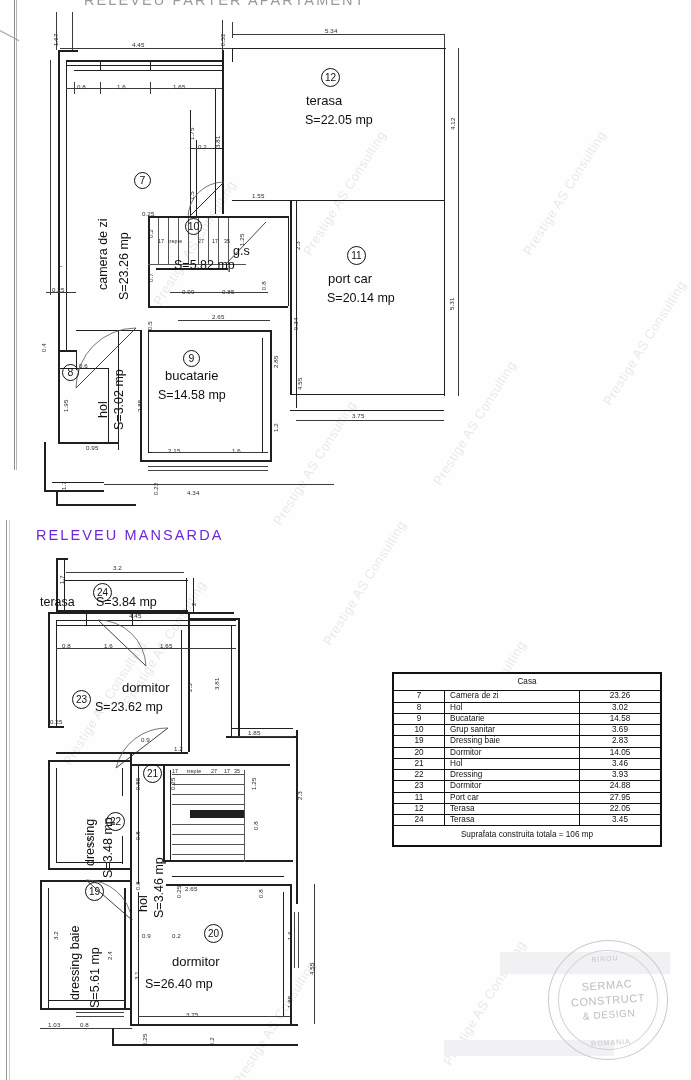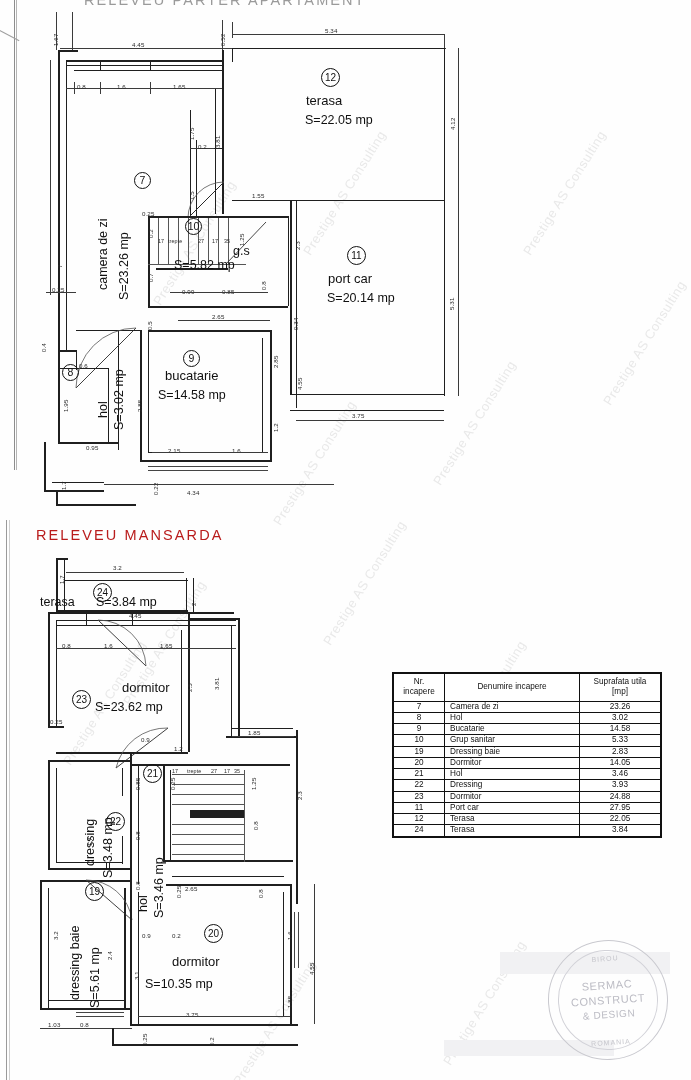--- a/index.html
+++ b/index.html
@@ -34,21 +34,21 @@
 
   
   .dim{position:absolute;height:0;border-top:1px solid #3b3b3b;}
   .dimv{position:absolute;width:0;border-left:1px solid #3b3b3b;}
 
   
   .plan-title{
     position:absolute;
     font-size:14.5px;
     letter-spacing:2.1px;
-    color:#b91c1c;
+    color:#6d28d9;
     white-space:nowrap;
   }
   .rname{
     position:absolute;
     font-size:12.5px;
     color:#101010;
     white-space:nowrap;
     text-align:center;
   }
   .rname.big{font-size:13px;}
@@ -532,21 +532,21 @@
     <div class="ln v" style="left:283px;top:892px;height:124px;"></div>
     <div class="ln h2" style="left:166px;top:884px;width:124px;"></div>
     <div class="ln h" style="left:172px;top:876px;width:112px;"></div>
     <div class="ln v" style="left:294px;top:912px;height:56px;background:#444;"></div>
     <div class="ln v" style="left:298px;top:912px;height:56px;background:#444;"></div>
 
     <div class="bub m" style="left:204px;top:924px;">
       <span>20</span>
     </div>
     <div class="rname big" style="left:172px;top:954px;">dormitor</div>
-    <div class="rarea" style="left:145px;top:977px;">S=10.35 mp</div>
+    <div class="rarea" style="left:145px;top:977px;">S=26.40 mp</div>
 
     <div class="dnum" style="left:185px;top:885px;">2.65</div>
     <div class="dnum v" style="left:175px;top:898px;">0.25</div>
     <div class="dnum v" style="left:257px;top:898px;">0.8</div>
     <div class="dnum" style="left:142px;top:932px;">0.9</div>
     <div class="dnum" style="left:172px;top:932px;">0.2</div>
     <div class="dnum v" style="left:133px;top:980px;">3.1</div>
     <div class="dnum v" style="left:286px;top:940px;">1.6</div>
     <div class="dnum v" style="left:286px;top:1008px;">1.85</div>
     <div class="dnum" style="left:186px;top:1011px;">3.75</div>
@@ -555,51 +555,43 @@
     <div class="dnum v" style="left:308px;top:975px;">4.55</div>
     <div class="dimv" style="left:314px;top:884px;height:140px;"></div>
     <div class="ln h2" style="left:112px;top:1044px;width:186px;"></div>
     <div class="ln v2" style="left:112px;top:1028px;height:16px;"></div>
     <div class="dim" style="left:138px;top:1016px;width:152px;"></div>
   </div>
 
   <div id="tbl">
     <table>
       <tbody>
-      <tr>
-        <td class="t-head c-nr">
-          <span>Nr.</span><br>
-          <span>incapere</span>
-        </td>
-        <td class="t-head">Denumire incapere</td>
-        <td class="t-head c-area">
-          <span>Suprafata utila</span><br>
-          <span>[mp]</span>
-        </td>
+          <tr>
+        <td class="t-title" colspan="3">Casa</td>
       </tr>
 
       <tr>
         <td class="c-nr">7</td>
         <td class="c-name">Camera de zi</td>
         <td class="c-area">23.26</td>
       </tr>
       <tr>
         <td class="c-nr">8</td>
         <td class="c-name">Hol</td>
         <td class="c-area">3.02</td>
       </tr>
       <tr>
         <td class="c-nr">9</td>
         <td class="c-name">Bucatarie</td>
         <td class="c-area">14.58</td>
       </tr>
       <tr>
         <td class="c-nr">10</td>
         <td class="c-name">Grup sanitar</td>
-        <td class="c-area">5.33</td>
+        <td class="c-area">3.69</td>
       </tr>
       <tr>
         <td class="c-nr">19</td>
         <td class="c-name">Dressing baie</td>
         <td class="c-area">2.83</td>
       </tr>
       <tr>
         <td class="c-nr">20</td>
         <td class="c-name">Dormitor</td>
         <td class="c-area">14.05</td>
@@ -627,23 +619,26 @@
         <td class="c-area">27.95</td>
       </tr>
       <tr>
         <td class="c-nr">12</td>
         <td class="c-name">Terasa</td>
         <td class="c-area">22.05</td>
       </tr>
       <tr>
         <td class="c-nr">24</td>
         <td class="c-name">Terasa</td>
-        <td class="c-area">3.84</td>
-      </tr>
-
+        <td class="c-area">3.45</td>
+      </tr>
+
+      <tr>
+        <td class="t-sum2" colspan="3">Suprafata construita totala = 106 mp</td>
+      </tr>
     </tbody>
       </table>
   </div>
 
   <div class="smudge" style="left:500px;top:952px;width:170px;height:22px;"></div>
   <div class="smudge" style="left:444px;top:1040px;width:170px;height:16px;"></div>
 
   <div id="stamp">
     <div class="ring"></div>
     <div class="arc-top">BIROU</div>

